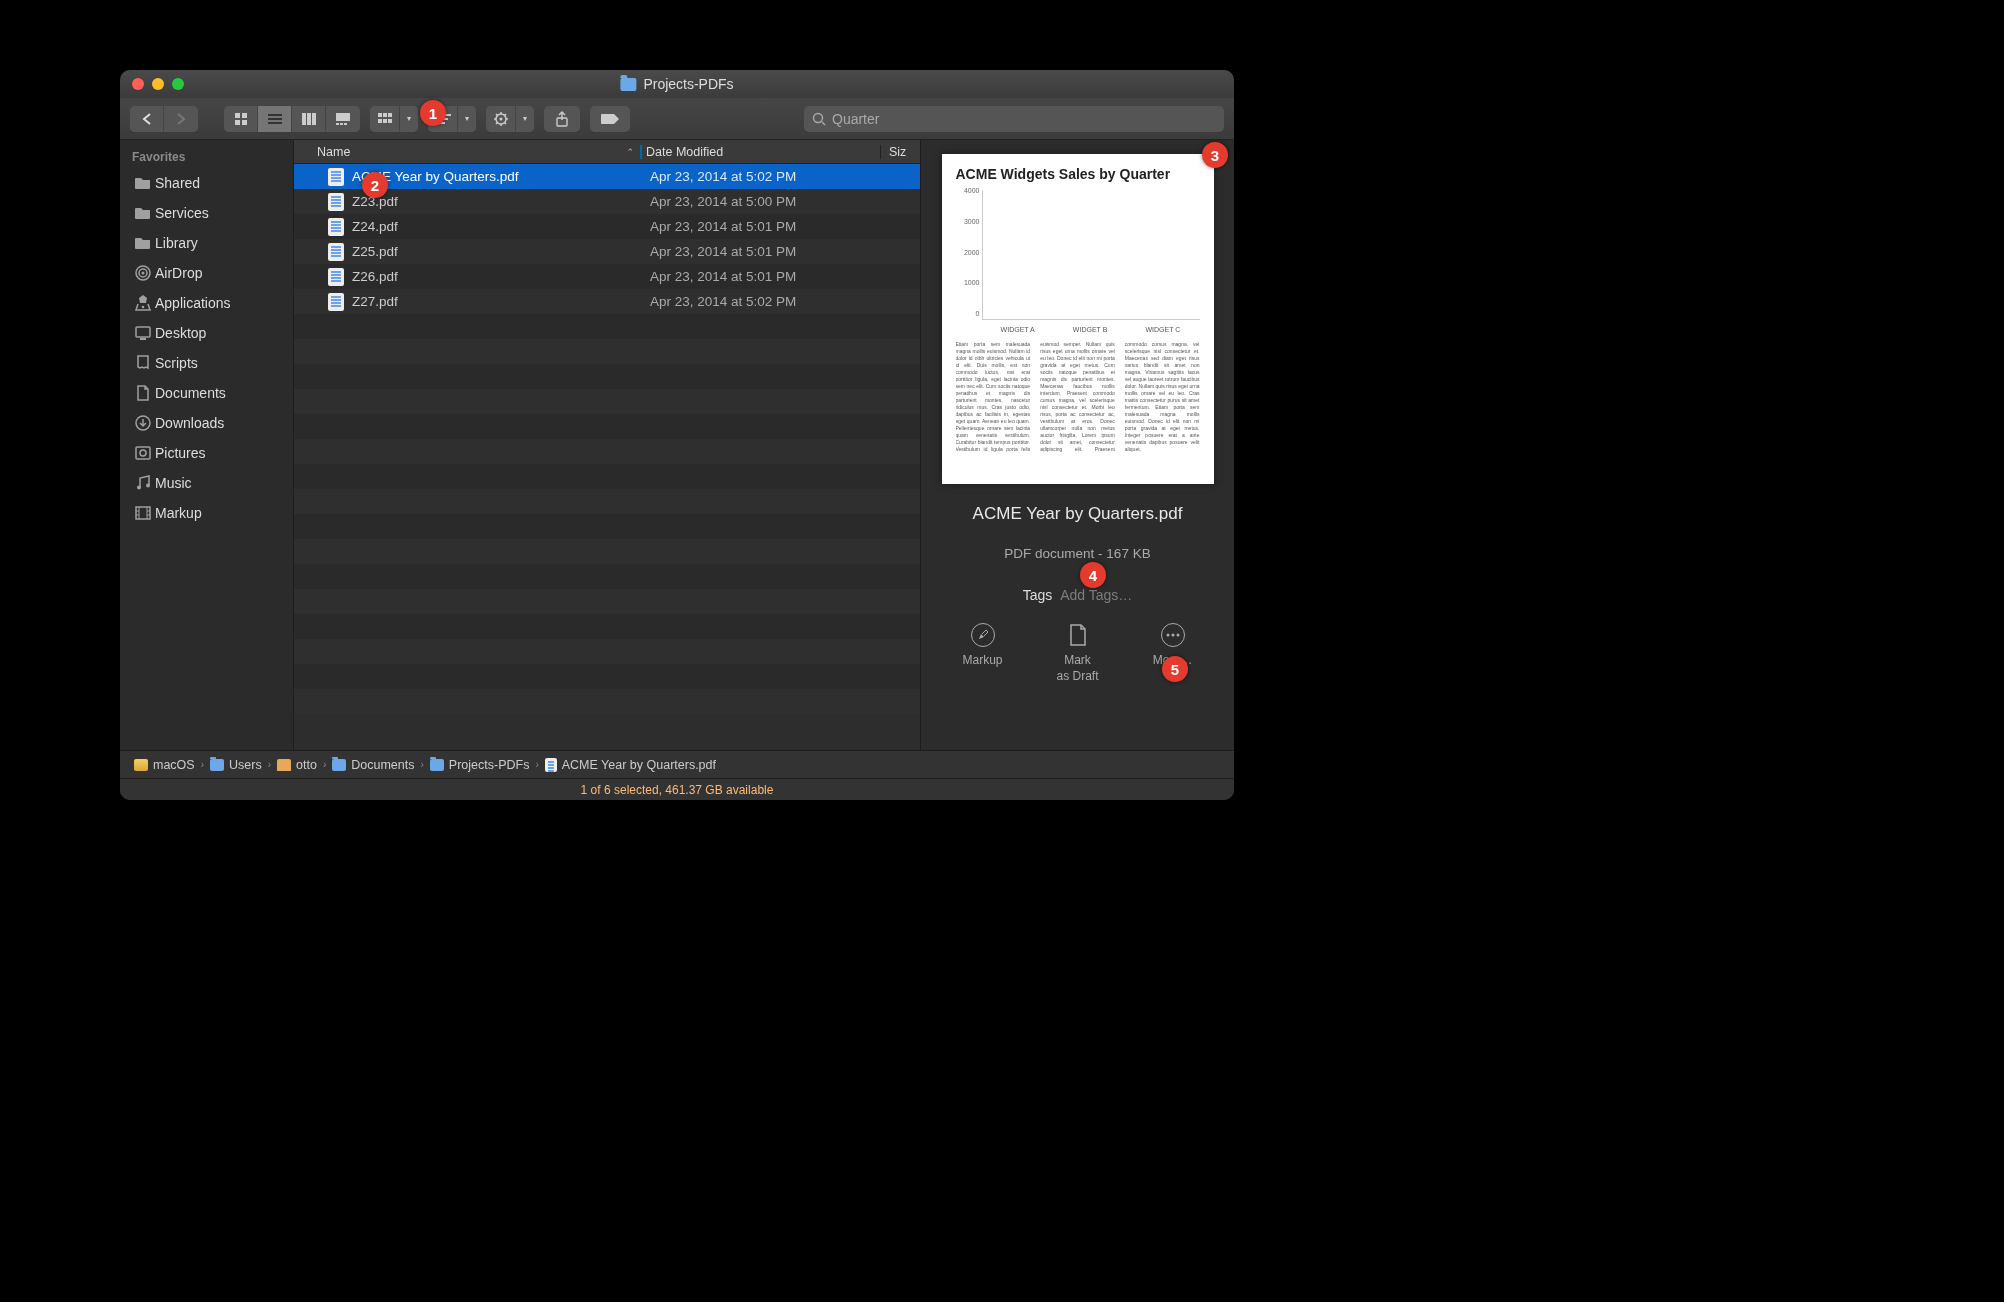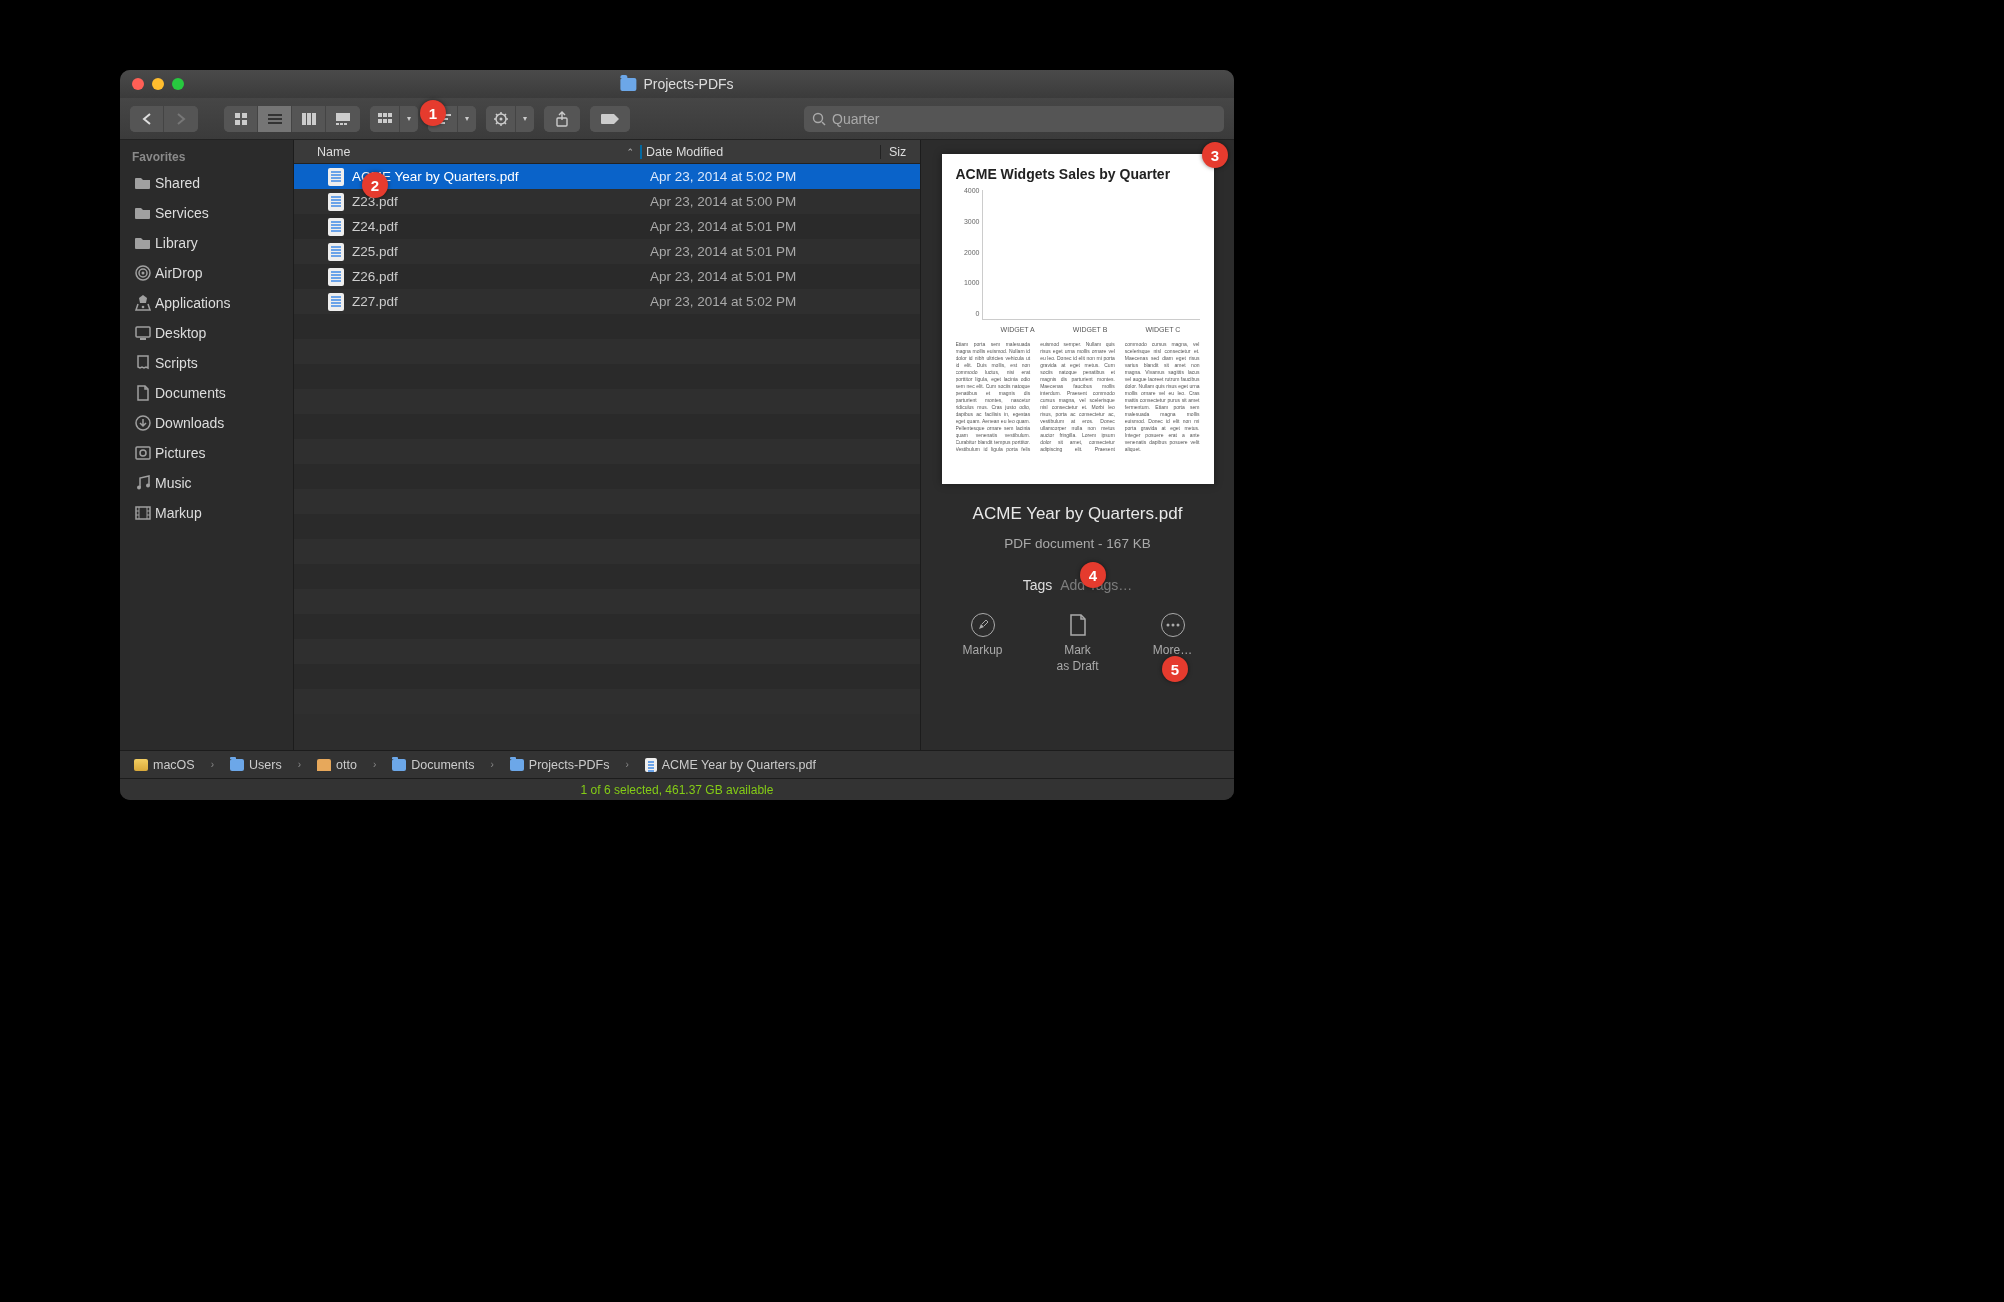--- a/index.html
+++ b/index.html
@@ -59,38 +59,38 @@
   .thumb{width:272px; height:330px; background:#fff; border-radius:0; box-shadow:0 0 8px rgba(0,0,0,0.4); padding:12px 14px; color:#222; font-size:7px; overflow:hidden;}
   .thumb h3{font-size:14px; font-weight:700; color:#222; margin-bottom:8px;}
   .chart{display:flex; height:130px; gap:4px; align-items:flex-end; border-bottom:1px solid #ccc; border-left:1px solid #ccc; position:relative; padding:0 4px 0 8px; margin-bottom:6px;}
   .yticks{position:absolute; left:-26px; top:-3px; height:100%; display:flex; flex-direction:column; justify-content:space-between; font-size:7px; color:#666; text-align:right; width:24px;}
   .cluster{display:flex; gap:2px; align-items:flex-end; flex:1; justify-content:center;}
   .bar{width:13px;}
   .bar.q1{background:linear-gradient(#2b8ed6,#1d6db0);} .bar.q2{background:linear-gradient(#55c776,#2e9a4b);} .bar.q3{background:linear-gradient(#f5d33f,#d4ad1e);} .bar.q4{background:linear-gradient(#f2a23a,#d37e1a);}
   .xlabels{display:flex; justify-content:space-around; font-size:7px; color:#555; margin-bottom:8px;}
   .lorem{columns:3; column-gap:10px; font-size:5px; line-height:1.4; color:#555; text-align:justify; height:130px; overflow:hidden;}
   .pv-name{color:#e8e8e8; font-size:17px; margin-top:20px; text-align:center;}
-  .pv-sub{color:#aaa; font-size:13.5px; margin-top:12px;}
+  .pv-sub{color:#aaa; font-size:13.5px; margin-top:22px;}
   .pv-tags{margin-top:26px; color:#ddd; font-size:14px; display:flex; gap:8px; align-items:baseline;}
   .pv-tags .ph{color:#7d7d7d;}
   .pv-actions{margin-top:20px; width:100%; display:flex; justify-content:space-around; text-align:center; color:#aaa; font-size:12px;}
   .pv-actbtn{display:flex; flex-direction:column; align-items:center; gap:6px; width:80px;}
   .pv-actbtn .ic{width:24px;height:24px; border:1.5px solid #aaa; border-radius:50%; display:flex; align-items:center; justify-content:center; color:#aaa;}
   .pv-actbtn.docic .ic{border:none;}
   
-  .pathbar{height:28px; background:#333; border-top:1px solid #1c1c1c; display:flex; align-items:center; padding:0 14px; gap:16px; color:#ccc; font-size:12.5px; overflow:hidden;}
+  .pathbar{height:28px; background:#333; border-top:1px solid #1c1c1c; display:flex; align-items:center; padding:0 14px; gap:6px; color:#ccc; font-size:12.5px; overflow:hidden;}
   .pathbar .chev{color:#888; font-size:10px;}
   .pb-item{display:flex; align-items:center; gap:5px;}
   .pb-ic{width:14px;height:12px;border-radius:2px;display:inline-block;}
   .pb-hd{background:linear-gradient(#f3ce62,#d9a93a);}
   .pb-fd{background:#6ca7e8;position:relative;}
   .pb-fd::before{content:'';position:absolute;top:-2px;left:0;width:6px;height:2px;background:#6ca7e8;border-radius:1px 1px 0 0;}
   .pb-home{background:#e7a85b;}
   
-  .statusbar{height:22px; background:#333; border-top:1px solid #1c1c1c; display:flex; align-items:center; justify-content:center; color:#84cc16; font-size:12px;}
+  .statusbar{height:22px; background:#333; border-top:1px solid #1c1c1c; display:flex; align-items:center; justify-content:center; color:#fdba74; font-size:12px;}
   
   .badge{position:absolute; width:26px; height:26px; background:#e53b2e; border-radius:50%; color:#fff; font-weight:700; font-size:15px; display:flex; align-items:center; justify-content:center; z-index:50; box-shadow:0 0 4px rgba(0,0,0,0.5);}
 </style>
 </head>
 <body>
 
 <div class="window">
 
   <div class="titlebar">
     <div class="traffic">

